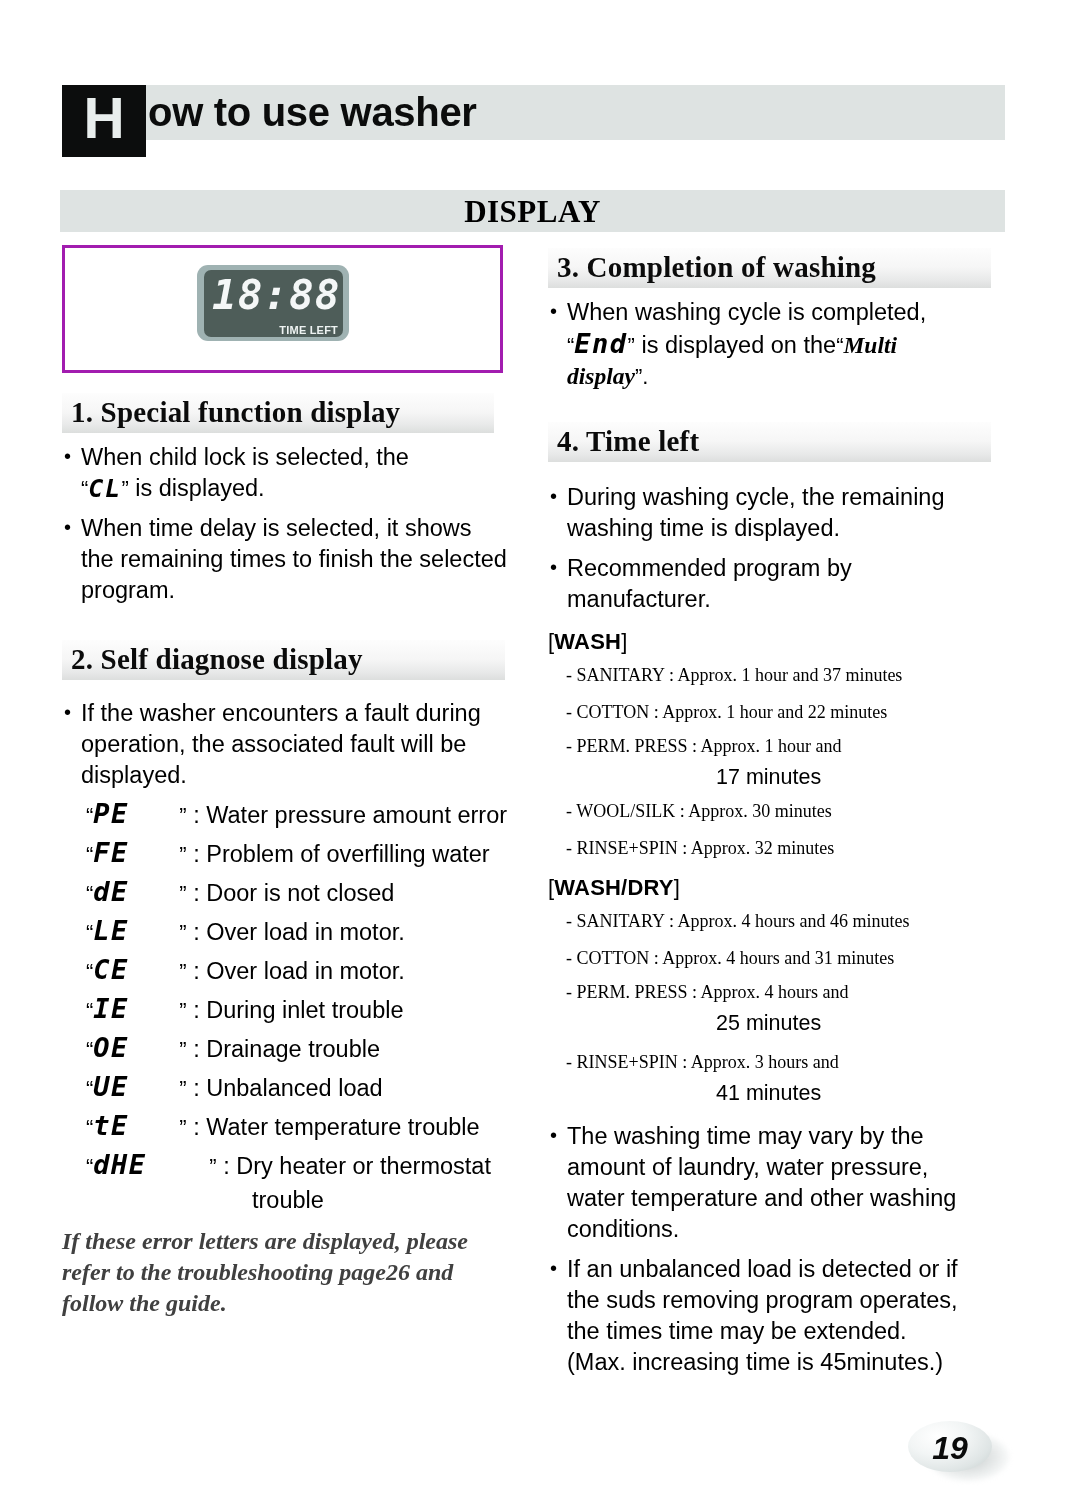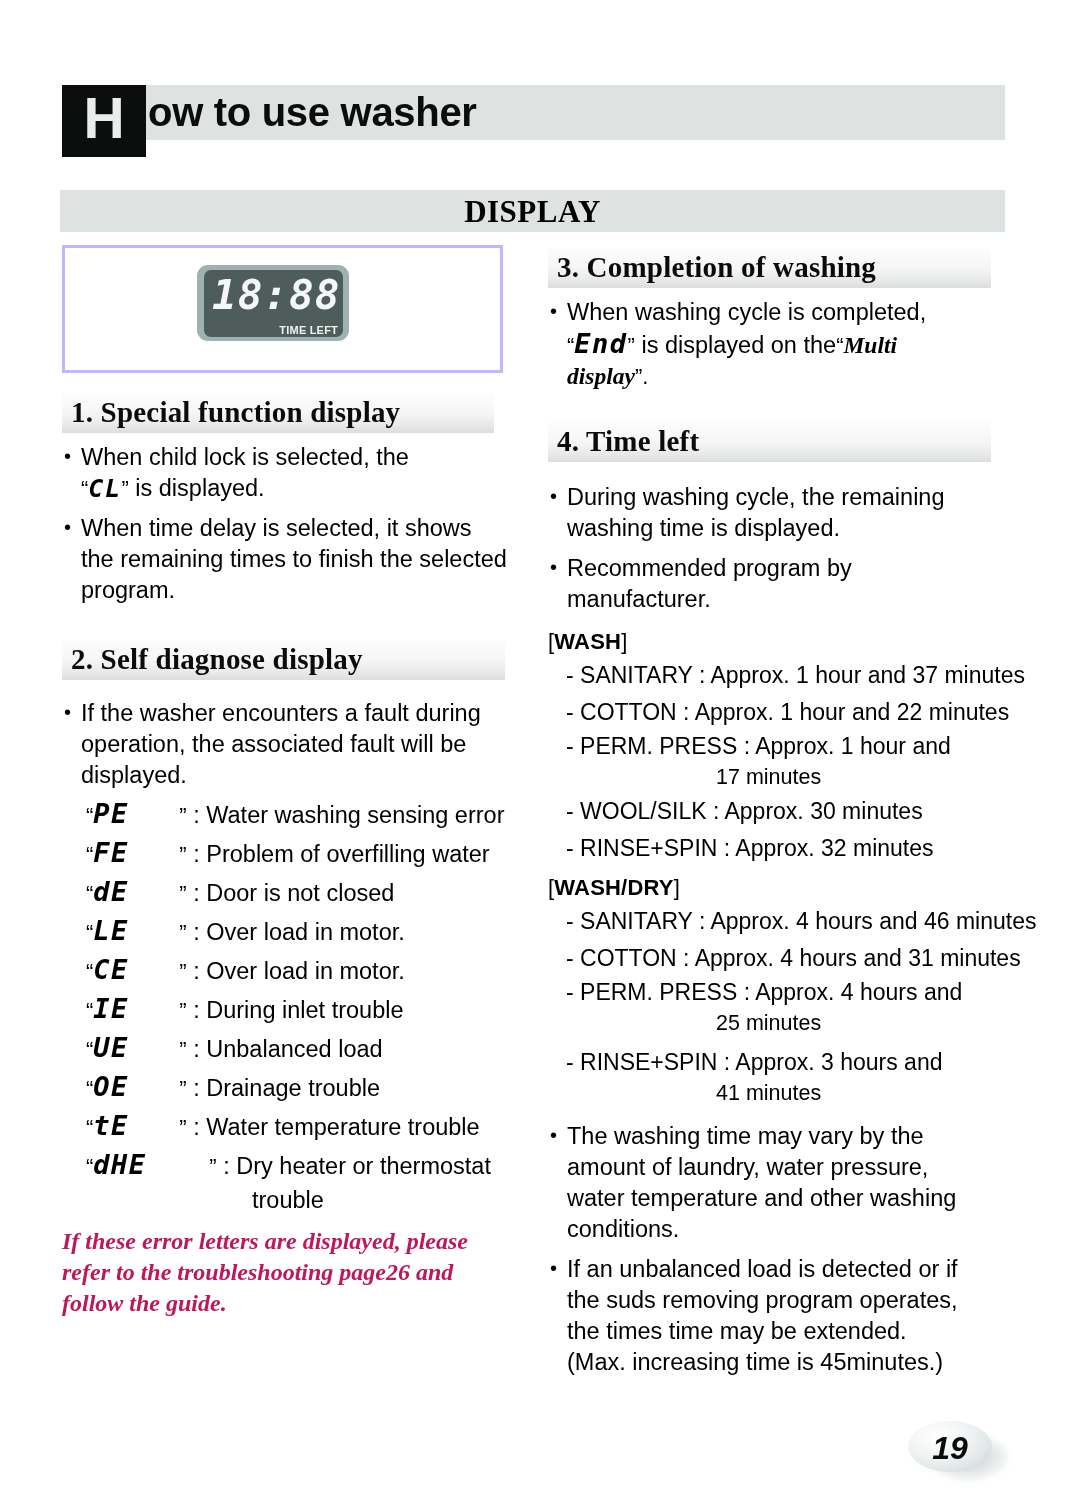--- a/index.html
+++ b/index.html
@@ -94,21 +94,21 @@
     left: 548px;
     top: 248px;
     width: 455px;
   }
 
   
   .lcd-frame {
     position: relative;
     width: 441px;
     height: 128px;
-    border: 3px solid #c4b5fd;
+    border: 3px solid #a21caf;
     background: #fff;
     box-sizing: border-box;
     margin-bottom: 20px;
   }
   .lcd-panel {
     position: absolute;
     left: 132px;
     top: 17px;
     width: 152px;
     height: 76px;
@@ -234,36 +234,36 @@
     line-height: 31px;
   }
 
   .note-italic {
     margin-top: 10px;
     font-family: "Liberation Serif", serif;
     font-style: italic;
     font-weight: bold;
     font-size: 24px;
     line-height: 31px;
-    color: #be185d;
+    color: #404040;
   }
 
   
   .prog-head {
     font-family: "Liberation Sans", sans-serif;
     font-weight: bold;
     font-size: 22px;
     line-height: 30px;
     margin-top: 12px;
     letter-spacing: 0.2px;
   }
   .prog-head .br { font-weight: normal; }
   .prog-row {
-    font-family: Liberation Sans, sans-serif;
-    font-size: 23px;
+    font-family: Liberation Serif, serif;
+    font-size: 18px;
     line-height: 37px;
     padding-left: 18px;
     white-space: nowrap;
   }
   .prog-row.tight { line-height: 31px; }
   .prog-wrap {
     font-family: "Liberation Sans", sans-serif;
     font-size: 21.5px;
     line-height: 31px;
     padding-left: 168px;
@@ -357,28 +357,28 @@
     </div>
     <div class="body-txt" style="margin-top:18px;">
       <span class="bullet-row">
         <span class="ind">If the washer encounters a fault during</span>
         <span class="ind">operation, the associated fault will be</span>
         <span class="ind">displayed.</span>
       </span>
     </div>
 
     <div class="err-list">
-      <span class="err-row"><span class="qm">“</span><span class="seg-lg err-code">PE</span><span class="qm">”</span> <span>: Water washing sensing error</span></span>
+      <span class="err-row"><span class="qm">“</span><span class="seg-lg err-code">PE</span><span class="qm">”</span> <span>: Water pressure amount error</span></span>
       <span class="err-row"><span class="qm">“</span><span class="seg-lg err-code">FE</span><span class="qm">”</span> <span>: Problem of overfilling water</span></span>
       <span class="err-row"><span class="qm">“</span><span class="seg-lg err-code">dE</span><span class="qm">”</span> <span>: Door is not closed</span></span>
       <span class="err-row"><span class="qm">“</span><span class="seg-lg err-code">LE</span><span class="qm">”</span> <span>: Over load in motor.</span></span>
       <span class="err-row"><span class="qm">“</span><span class="seg-lg err-code">CE</span><span class="qm">”</span> <span>: Over load in motor.</span></span>
       <span class="err-row"><span class="qm">“</span><span class="seg-lg err-code">IE</span><span class="qm">”</span> <span>: During inlet trouble</span></span>
+      <span class="err-row"><span class="qm">“</span><span class="seg-lg err-code">OE</span><span class="qm">”</span> <span>: Drainage trouble</span></span>
       <span class="err-row"><span class="qm">“</span><span class="seg-lg err-code">UE</span><span class="qm">”</span> <span>: Unbalanced load</span></span>
-      <span class="err-row"><span class="qm">“</span><span class="seg-lg err-code">OE</span><span class="qm">”</span> <span>: Drainage trouble</span></span>
       <span class="err-row"><span class="qm">“</span><span class="seg-lg err-code">tE</span><span class="qm">”</span> <span>: Water temperature trouble</span></span>
       <span class="err-row"><span class="qm">“</span><span class="seg-lg err-code" style="min-width:116px;">dHE</span><span class="qm">”</span> <span>: Dry heater or thermostat</span></span>
       <span class="err-cont">trouble</span>
     </div>
 
     <div class="note-italic">
       <span class="ind">If these error letters are displayed, please</span>
       <span class="ind">refer to the troubleshooting page26 and</span>
       <span class="ind">follow the guide.</span>
     </div>

